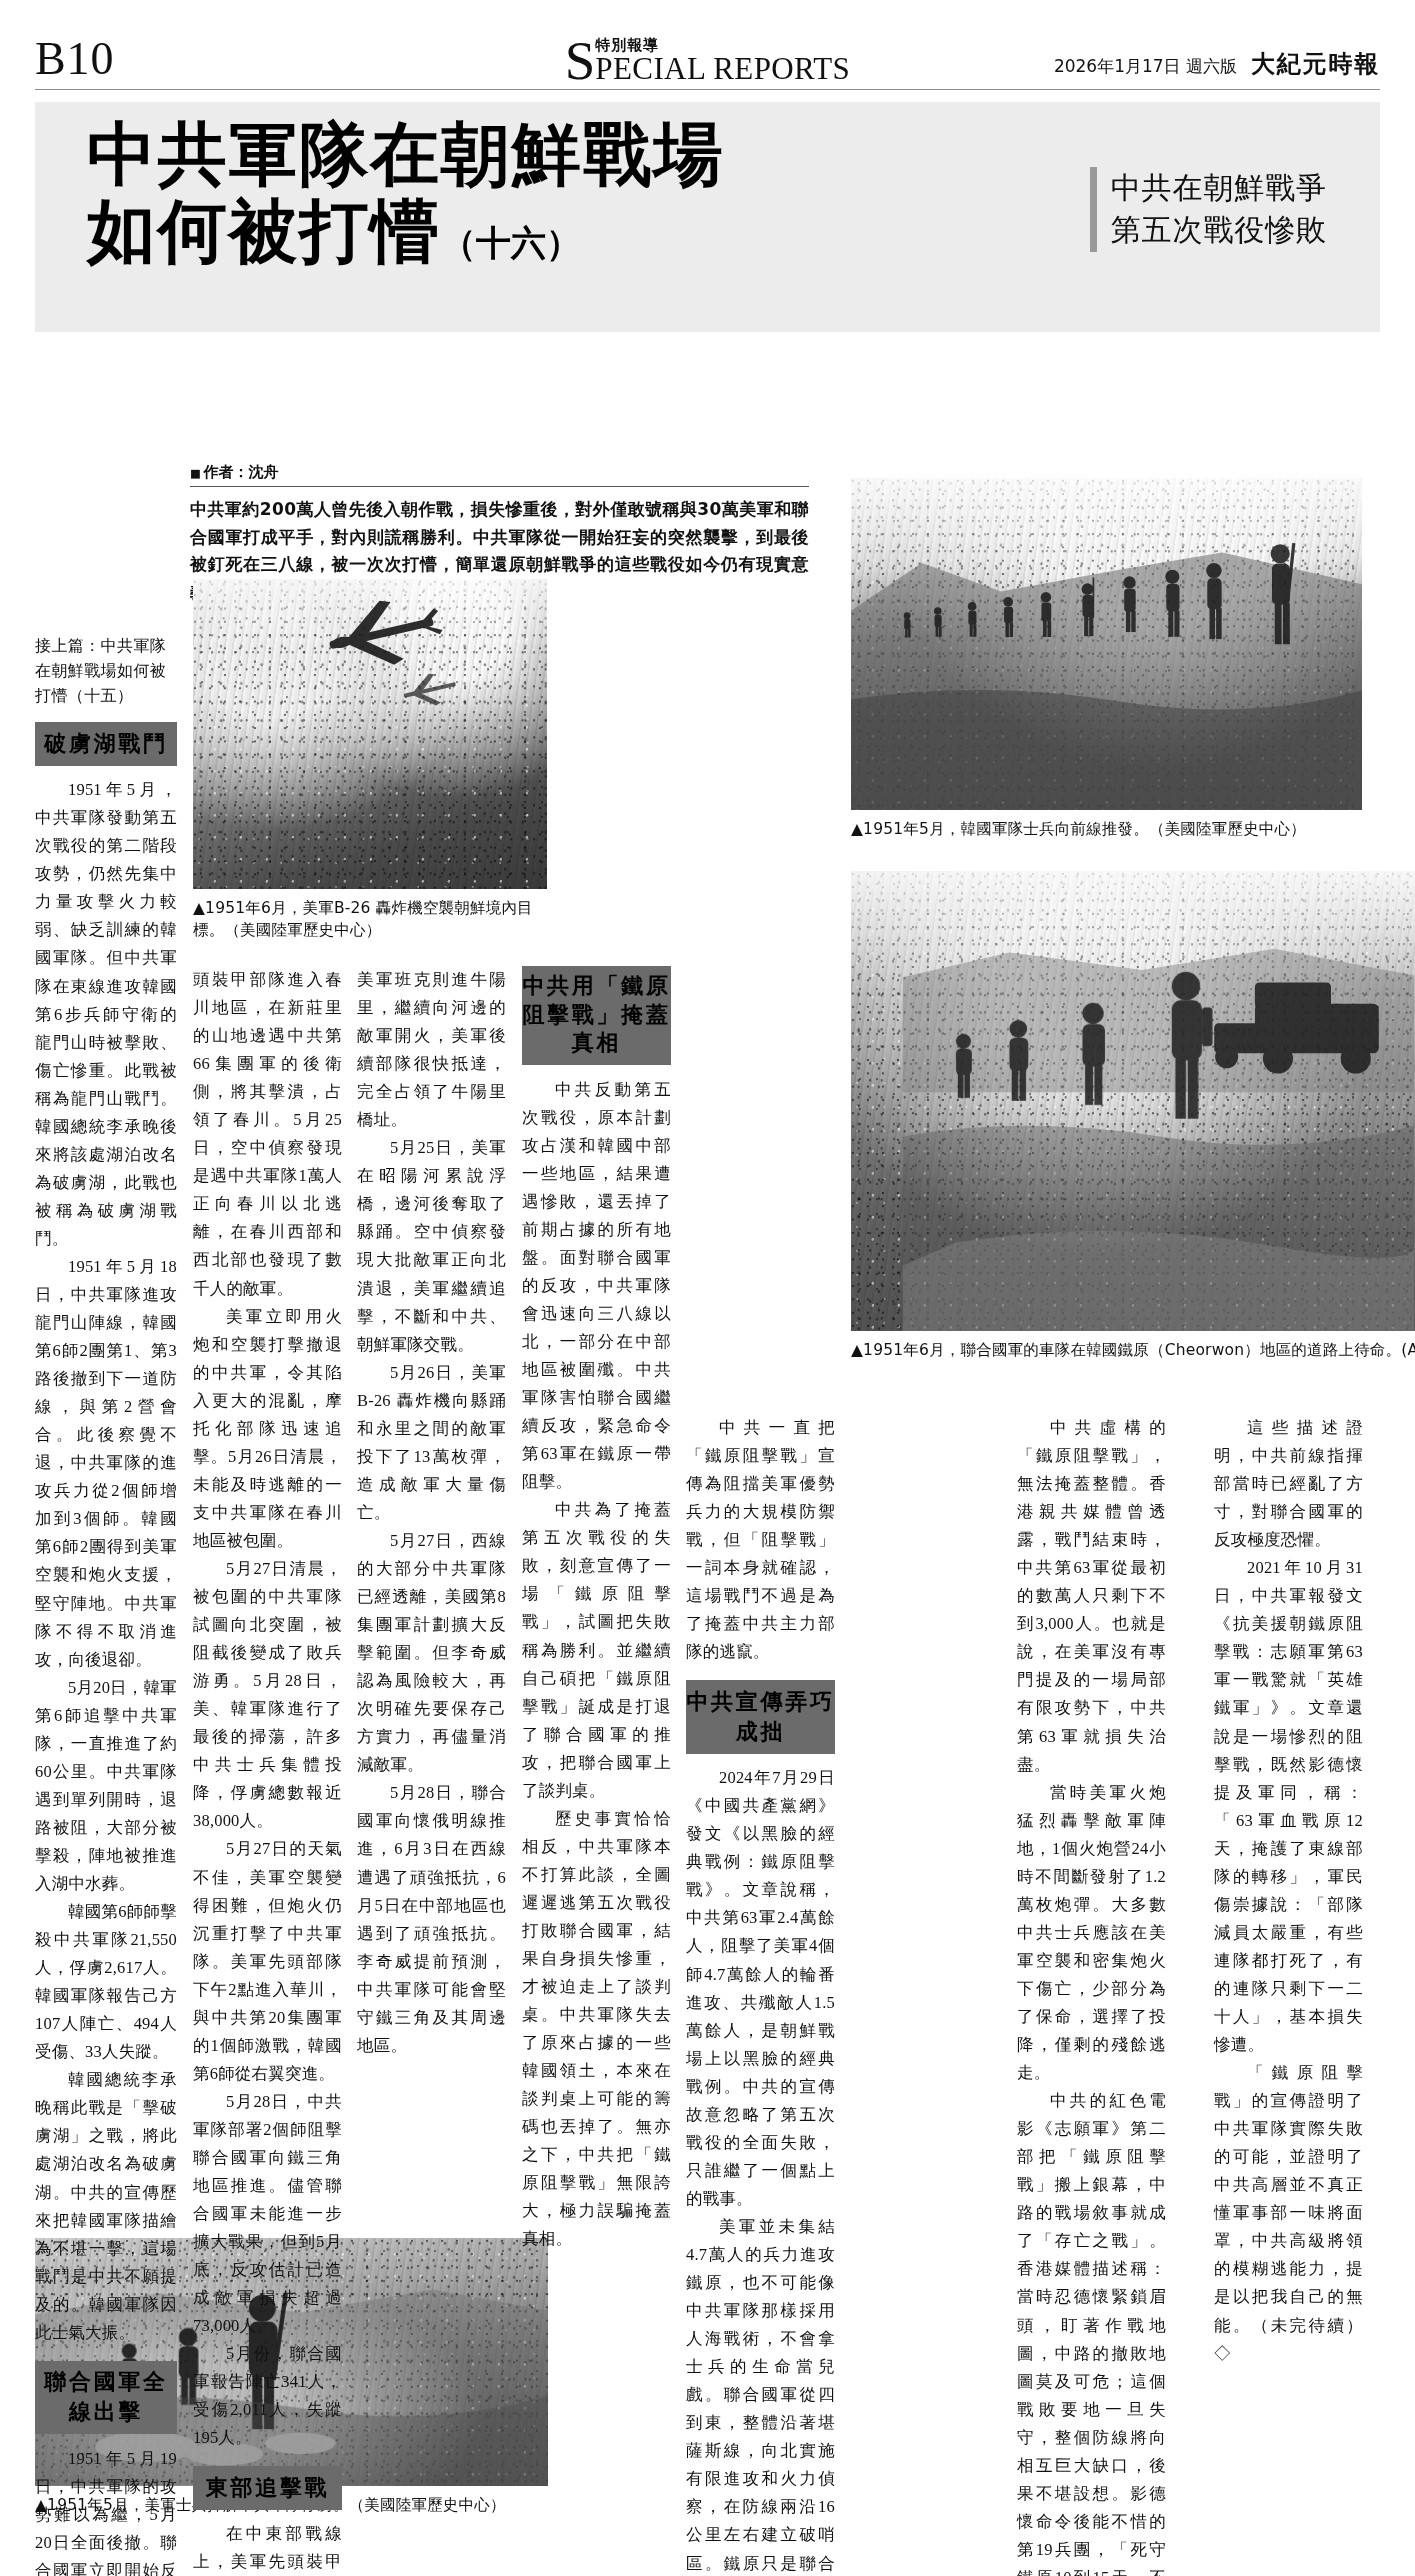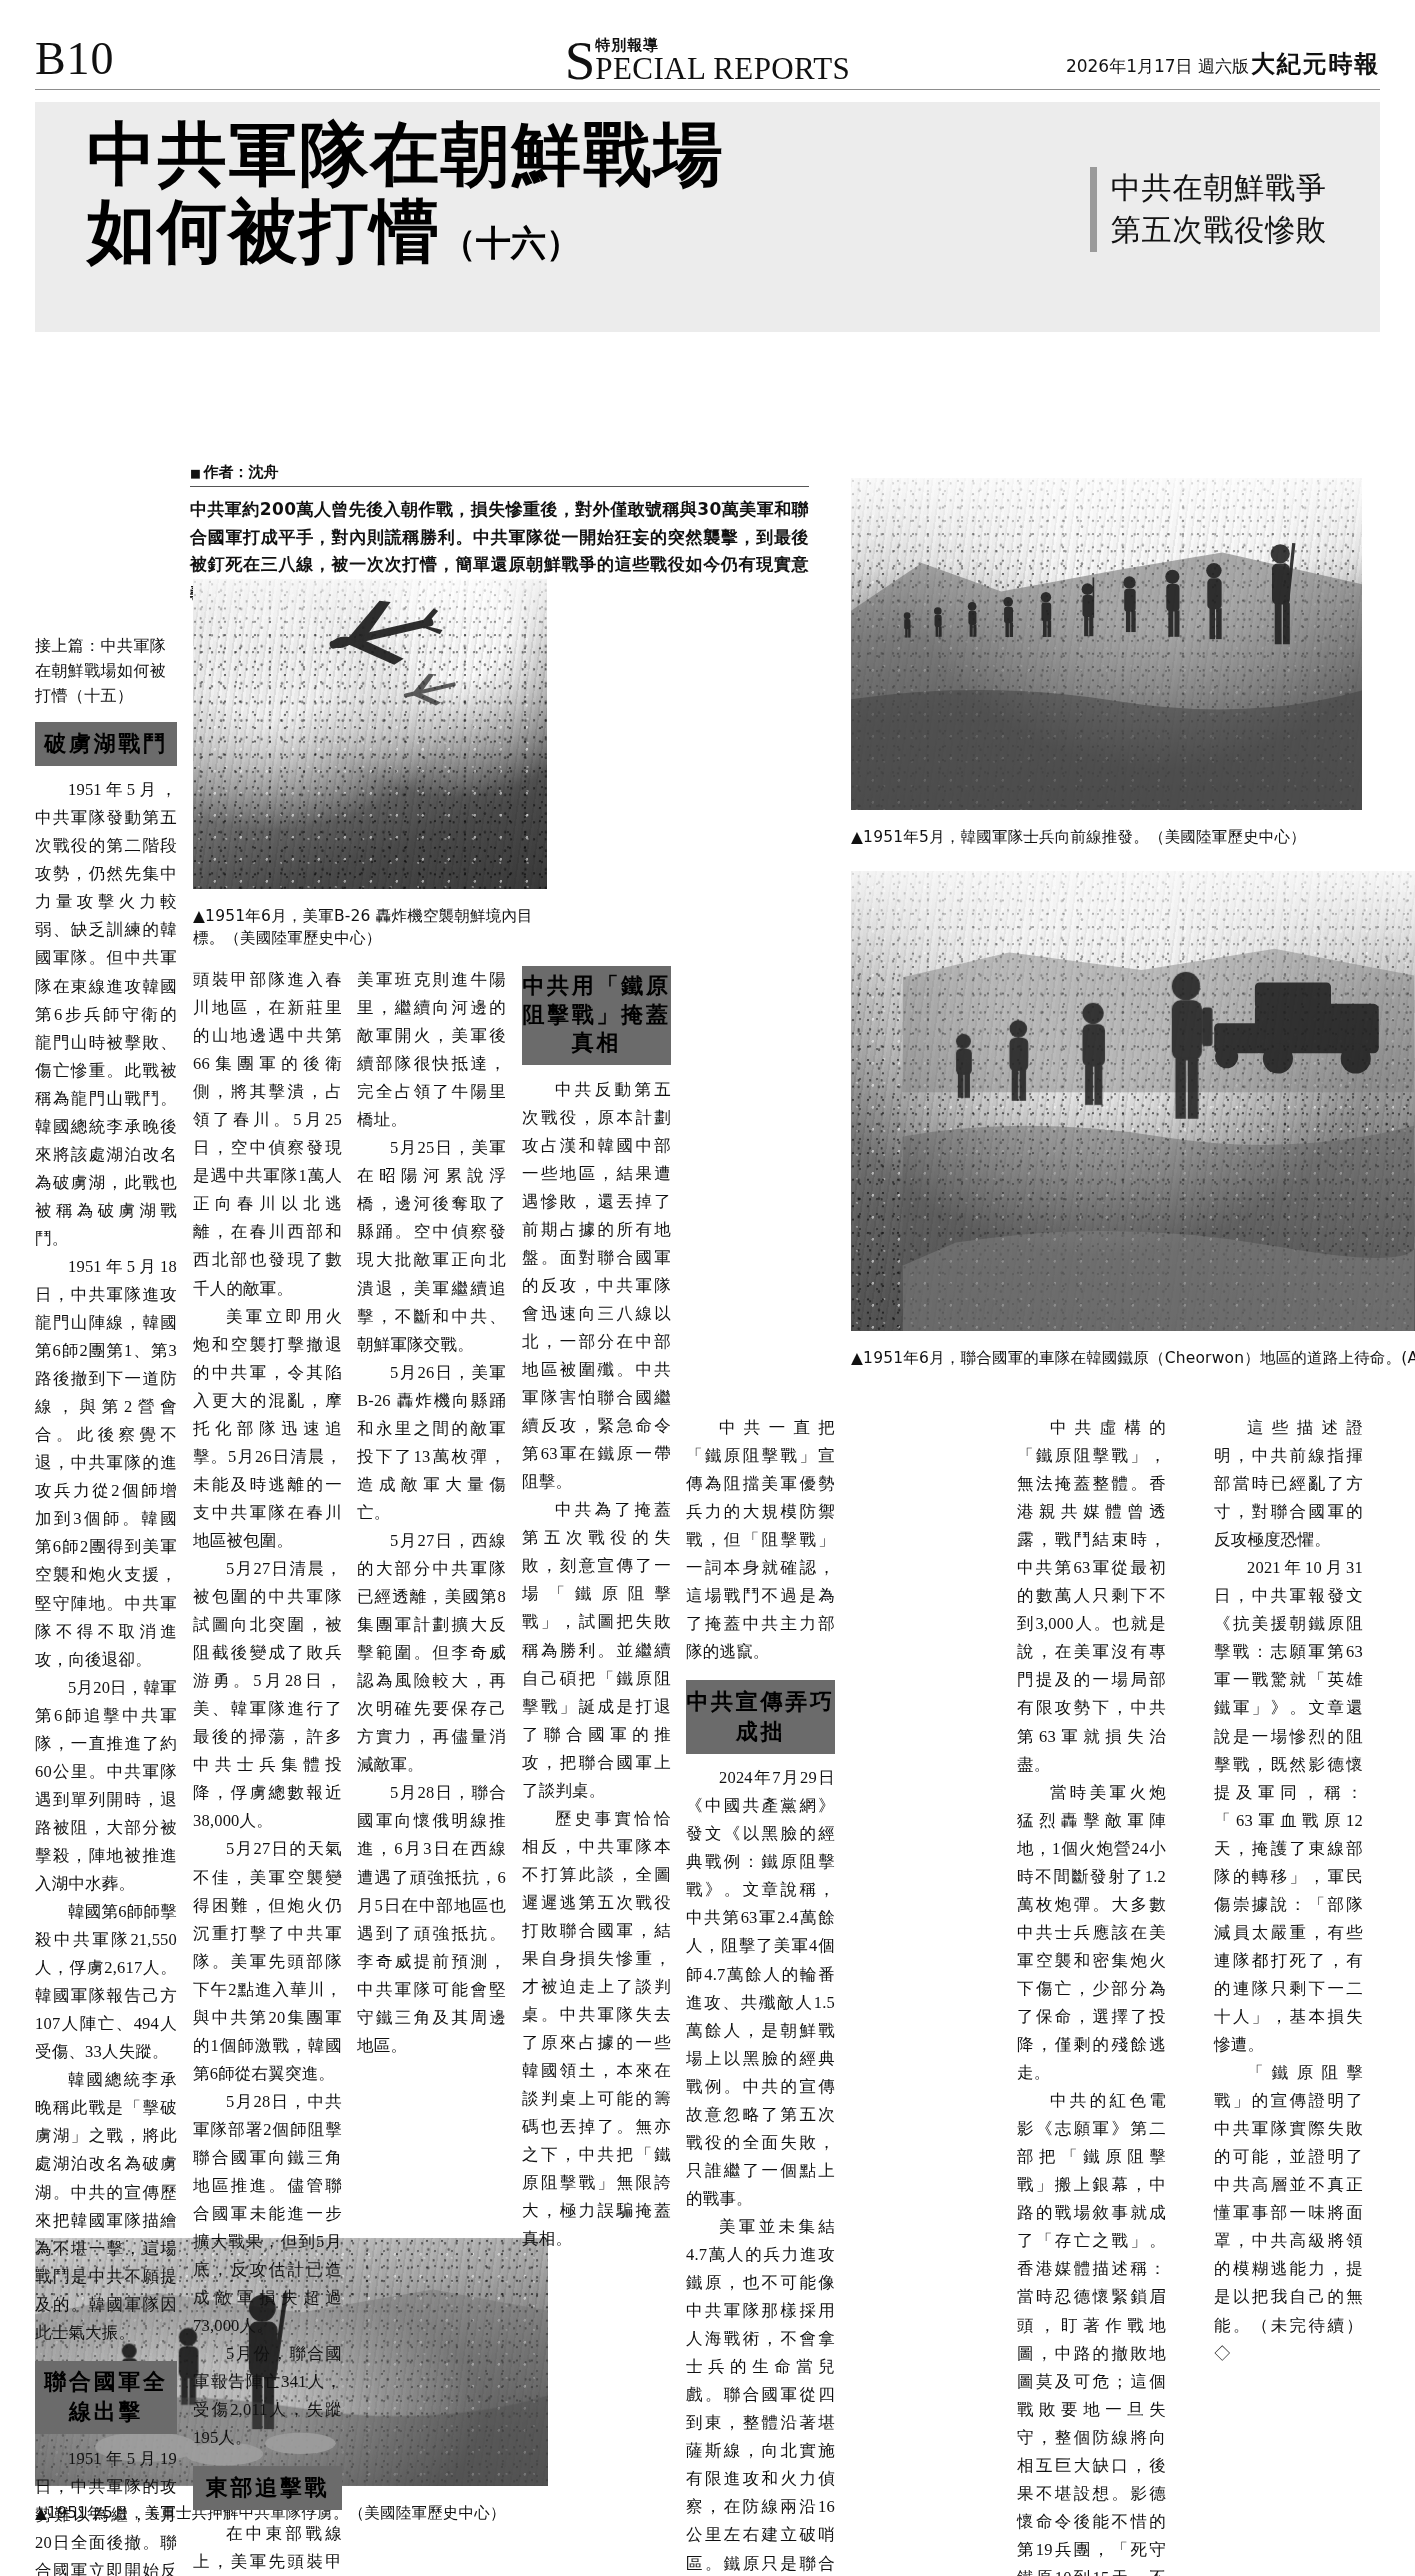--- a/index.html
+++ b/index.html
@@ -13,21 +13,21 @@
   .page{position:relative;width:1415px;height:2576px;box-sizing:border-box;padding:0 35px;}
 
   
   .masthead{position:relative;height:85px;display:flex;align-items:flex-end;}
   .folio{font-family:"Liberation Serif",serif;font-size:46px;letter-spacing:0.9px;line-height:1;padding-bottom:3.5px;}
   .brandwrap{position:absolute;left:50%;transform:translateX(-50%);bottom:1.8px;display:flex;align-items:flex-end;}
   .brand-s{font-family:"Liberation Serif",serif;font-size:55px;line-height:.82;font-weight:400;}
   .brand-right{display:flex;flex-direction:column;justify-content:flex-end;}
   .brand-cn{font-family:"DejaVu Sans",sans-serif;font-size:15px;font-weight:700;letter-spacing:0.9px;line-height:1.1;margin-bottom:0.9px;}
   .brand-en{font-family:"Liberation Serif",serif;font-size:31px;line-height:.92;letter-spacing:0.4px;}
-  .datewrap{position:absolute;right:0;bottom:5.3px;display:flex;align-items:baseline;gap:2px;}
+  .datewrap{position:absolute;right:0;bottom:5.3px;display:flex;align-items:baseline;gap:14px;}
   .pubdate{font-family:"DejaVu Sans",sans-serif;font-size:17px;letter-spacing:0px;}
   .paper-name{font-family:"DejaVu Sans",sans-serif;font-size:24px;font-weight:700;letter-spacing:1.8px;}
   .rule-top{border-top:1.8px solid #8d8d8d;margin-top:3.5px;}
 
   
   .headband{background:#ececec;margin-top:12.4px;padding:14px 0 17.7px 0;position:relative;height:230px;box-sizing:border-box;}
   .hl-main{padding-left:52px;}
   .hl-line{font-family:"DejaVu Sans",sans-serif;font-weight:700;font-size:69px;line-height:1.12;letter-spacing:1.8px;color:#000;}
   .hl-line .suffix{font-size:35px;font-weight:700;letter-spacing:0;}
   .hl-sub{position:absolute;right:53px;top:65px;display:flex;gap:14px;align-items:flex-start;}
@@ -40,21 +40,21 @@
   .author .sq{font-size:11.5px;margin-right:2.7px;}
   .lead{border-top:1.3px solid #555;padding-top:8.8px;font-family:"DejaVu Sans",sans-serif;font-weight:700;font-size:17px;line-height:1.62;text-align:justify;letter-spacing:0.4px;}
 
   
   .sec-head{background:#6b6b6b;color:#000000;font-family:"DejaVu Sans",sans-serif;font-weight:700;
      font-size:22px;text-align:center;letter-spacing:2.7px;padding:6.2px 0 7px 0;margin:14px 0 10.6px 0;}
   .body-txt{font-family:"Liberation Serif",serif;font-size:16.5px;line-height:1.70;text-align:justify;
      text-justify:inter-ideograph;letter-spacing:0.2px;}
   .body-txt p{margin:0;text-indent:2em;}
   .cont-note{font-family:"DejaVu Sans",sans-serif;font-size:16px;line-height:1.55;letter-spacing:0.4px;margin-top:44px;}
-  .caption{font-family:"DejaVu Sans",sans-serif;font-size:15.5px;line-height:1.45;letter-spacing:0.2px;margin-top:16px;}
+  .caption{font-family:"DejaVu Sans",sans-serif;font-size:15.5px;line-height:1.45;letter-spacing:0.2px;margin-top:8px;}
 
   
   .photo{position:relative;overflow:hidden;background:#b9b9b9;}
   .ph-a{background:
       radial-gradient(ellipse at 22% 28%, #f2f2f2 0 16%, rgba(255,255,255,0) 52%),
       radial-gradient(ellipse at 74% 16%, #fafafa 0 14%, rgba(255,255,255,0) 46%),
       linear-gradient(160deg,#d8d8d8 0%,#9e9e9e 34%,#6e6e6e 58%,#4a4a4a 78%,#3a3a3a 100%);}
   .ph-b{background:
       radial-gradient(ellipse at 60% 18%, #f6f6f6 0 22%, rgba(255,255,255,0) 60%),
       linear-gradient(178deg,#ededed 0%,#dcdcdc 26%,#8f8f8f 47%,#5c5c5c 70%,#474747 100%);}

